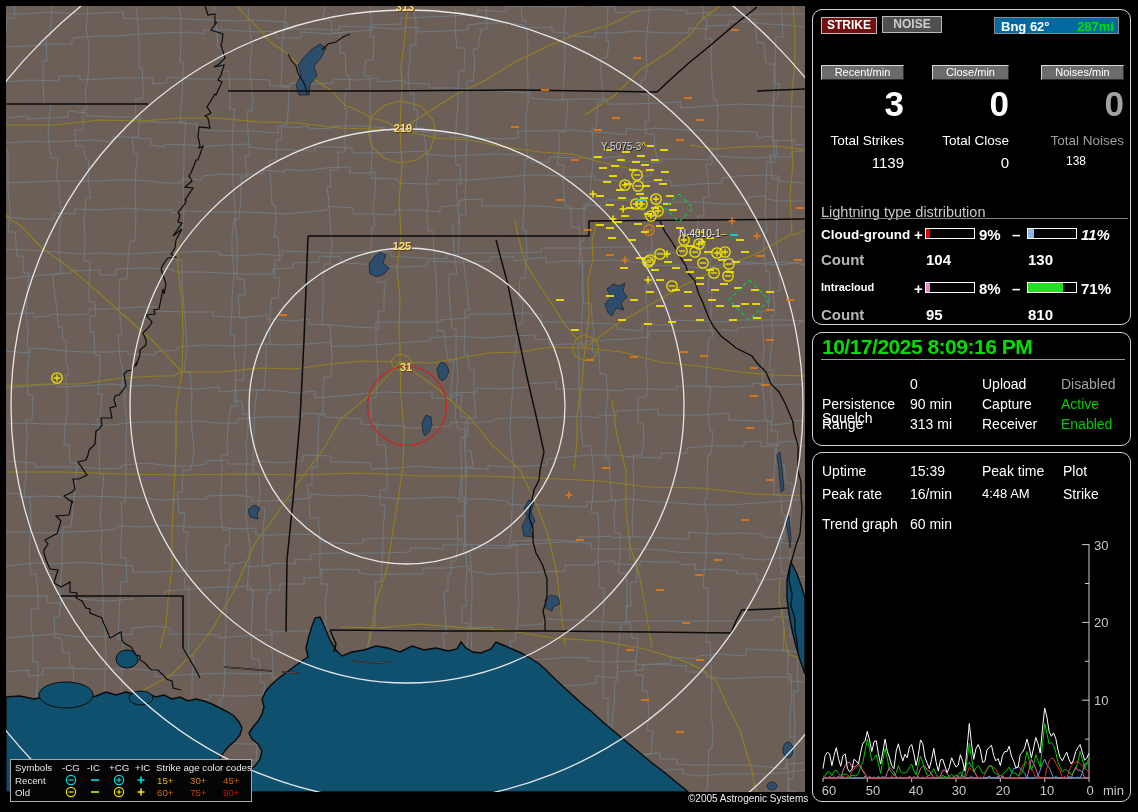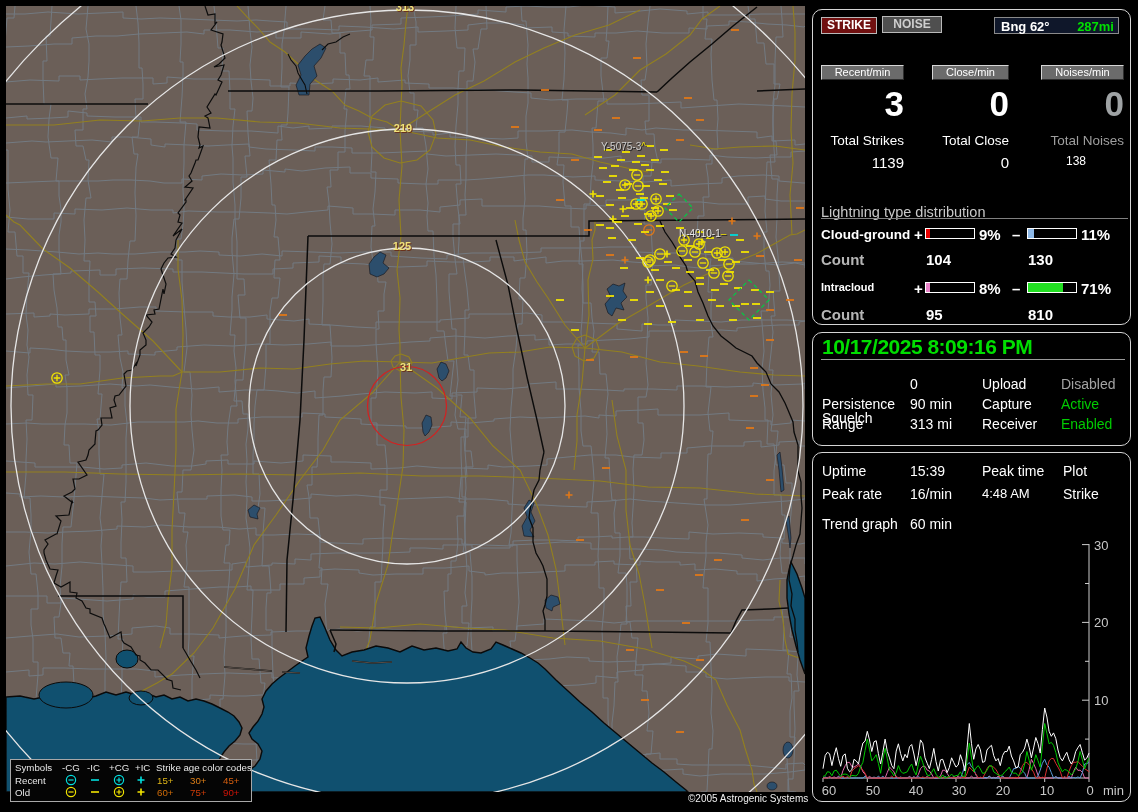--- a/index.html
+++ b/index.html
@@ -432,21 +432,21 @@
         <text x="146" y="36" fill="#d06c08">60+</text>
         <text x="179" y="36" fill="#d03c08">75+</text>
         <text x="212" y="36" fill="#d01408">90+</text>
       </g>
     </svg>
 </div>
 
 <div class="box" style="top:9px;height:316px;">
   <div class="btn" style="left:8px;top:7px;width:56px;height:17px;background:#701010;border:1px solid #b9b9b9;color:#fff;font-size:12px;line-height:15px;">STRIKE</div>
   <div class="btn" style="left:69px;top:6px;width:60px;height:17px;background:#4f4f4f;border:1px solid #b9b9b9;color:#cfcfcf;font-size:12px;line-height:15px;">NOISE</div>
-  <div class="abs" style="left:181px;top:7px;width:125px;height:17px;background:#0f172a;border:1px solid #8a8a8a;">
+  <div class="abs" style="left:181px;top:7px;width:125px;height:17px;background:#0369a1;border:1px solid #8a8a8a;">
     <span class="abs" style="left:6px;top:1px;color:#fff;font-weight:bold;font-size:13px;">Bng 62°</span>
     <span class="abs" style="right:4px;top:1px;color:#00e000;font-weight:bold;font-size:13px;">287mi</span>
   </div>
   <div class="btn" style="left:8px;top:55px;width:83px;height:15px;background:#6b6b6b;border:1px solid #d6d6d6;border-right-color:#2e2e2e;border-bottom-color:#2e2e2e;color:#fff;font-size:11px;line-height:13px;font-weight:normal;">Recent/min</div>
   <div class="btn" style="left:119px;top:55px;width:77px;height:15px;background:#6b6b6b;border:1px solid #d6d6d6;border-right-color:#2e2e2e;border-bottom-color:#2e2e2e;color:#fff;font-size:11px;line-height:13px;font-weight:normal;">Close/min</div>
   <div class="btn" style="left:228px;top:55px;width:83px;height:15px;background:#6b6b6b;border:1px solid #d6d6d6;border-right-color:#2e2e2e;border-bottom-color:#2e2e2e;color:#fff;font-size:11px;line-height:13px;font-weight:normal;">Noises/min</div>
 
   <div class="abs" style="left:8px;top:74px;width:83px;text-align:right;color:#fff;font-size:35px;font-weight:bold;">3</div>
   <div class="abs" style="left:119px;top:74px;width:77px;text-align:right;color:#fff;font-size:35px;font-weight:bold;">0</div>
   <div class="abs" style="left:228px;top:74px;width:83px;text-align:right;color:#9fa3a5;font-size:35px;font-weight:bold;">0</div>
@@ -464,21 +464,21 @@
   <div class="abs" style="left:8px;top:217px;color:#fff;font-size:13.5px;font-weight:bold;">Cloud-ground</div>
   <div class="abs" style="left:101px;top:216px;color:#fff;font-size:15px;font-weight:bold;">+</div>
   <div class="abs" style="left:112px;top:218px;width:50px;height:11px;border:1px solid #fff;background:#000;">
       <div style="width:4px;height:100%;background:#e80000;"></div>
     </div>
   <div class="abs" style="left:166px;top:216px;color:#fff;font-size:15px;font-weight:bold;">9%</div>
   <div class="abs" style="left:199px;top:216px;color:#fff;font-size:15px;font-weight:bold;">–</div>
   <div class="abs" style="left:214px;top:218px;width:50px;height:11px;border:1px solid #fff;background:#000;">
       <div style="width:6px;height:100%;background:#8cb8e8;"></div>
     </div>
-  <div class="abs" style="left:268px;top:216px;color:#fff;font-size:15px;font-weight:bold;">11%</div>
+  <div class="abs" style="left:268px;top:216px;color:#fff;font-size:15px;font-weight:bold;font-style:italic;">11%</div>
 
   <div class="abs" style="left:8px;top:241px;color:#b5b5b5;font-size:15px;font-weight:bold;">Count</div>
   <div class="abs" style="left:113px;top:241px;color:#fff;font-size:15px;font-weight:bold;">104</div>
   <div class="abs" style="left:215px;top:241px;color:#fff;font-size:15px;font-weight:bold;">130</div>
 
   <div class="abs" style="left:8px;top:271px;color:#fff;font-size:11px;font-weight:bold;">Intracloud</div>
   <div class="abs" style="left:101px;top:270px;color:#fff;font-size:15px;font-weight:bold;">+</div>
   <div class="abs" style="left:112px;top:272px;width:50px;height:11px;border:1px solid #fff;background:#000;">
       <div style="width:4px;height:100%;background:#e882c8;"></div>
     </div>

